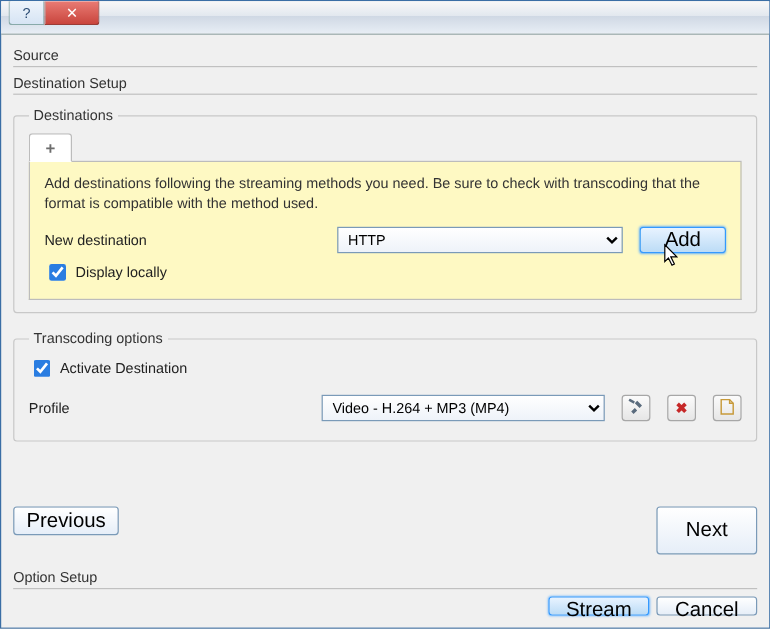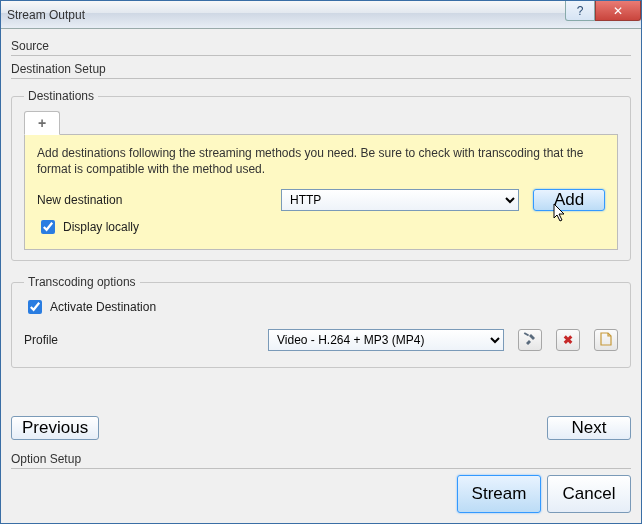--- a/index.html
+++ b/index.html
@@ -24,31 +24,30 @@
   .label { font-size: 12px; color: #222; width: 230px; }
   .combo { flex: 1; height: 22px; font-size: 12px; border: 1px solid #7a9ab8; background: linear-gradient(to bottom,#fff,#eef3f9); padding: 0 4px; }
   .btn { min-width: 72px; height: 22px; font-size: 17px; border: 1px solid #7a9ab8; background: linear-gradient(to bottom,#fff,#e6eef8); border-radius: 3px; padding: 0 10px; cursor:pointer; }
   .btn.highlight { background: linear-gradient(to bottom,#e8f3ff,#bcdcf6); border-color:#3399ff; box-shadow: 0 0 2px #66b3ff; }
   .check { display: flex; align-items: center; gap: 5px; font-size: 12px; color: #222; }
   .check input { width: 14px; height: 14px; accent-color: #2a7de1; }
   .iconbtn { width: 24px; height: 22px; border: 1px solid #a7a7a7; background: linear-gradient(to bottom,#fbfbfb,#e6e6e6); border-radius: 3px; display:flex; align-items:center; justify-content:center; cursor:pointer; font-size: 12px;}
   .iconbtn.delete { color: #c62828; font-weight: bold; }
   .bottom-row { display: flex; justify-content: space-between; padding: 6px 0 8px 0; gap: 16px; }
   .footer { padding: 6px 10px 10px 0; display:flex; justify-content:flex-end; gap:6px; }
-  .footer .btn { min-width: 84px; height: 38px; }
+  .footer .btn { min-width: 84px; height: 16px; }
   .cursor { position: absolute; width: 14px; height: 20px; pointer-events: none; }
   .cursor svg { width: 14px; height: 20px; }
   .relpos { position: relative; }
 </style>
 </head>
 <body>
 
 <div class="window">
   <div class="titlebar">
-    <span class="title">Stream Output</span>
     <div class="winbtns">
       <div class="winbtn help">
           <span>?</span>
         </div>
       <div class="winbtn close">
           <span>✕</span>
         </div>
     </div>
   </div>
 
@@ -115,21 +114,21 @@
               </svg>
           </span>
         </div>
       </div>
     </fieldset>
 
     <div style="flex:1"></div>
 
     <div class="bottom-row">
       <button class="btn" style="min-width:84px;height:24px;">Previous</button>
-      <button class="btn" style="min-width:84px;height:24px;">Next</button>
+      <button class="btn" style="min-width:84px;height:40px;">Next</button>
     </div>
 
     <div class="section-header" style="margin-bottom:0;">Option Setup</div>
 
   </div>
 
   <div class="footer">
     <button class="btn highlight">Stream</button>
     <button class="btn">Cancel</button>
   </div>

